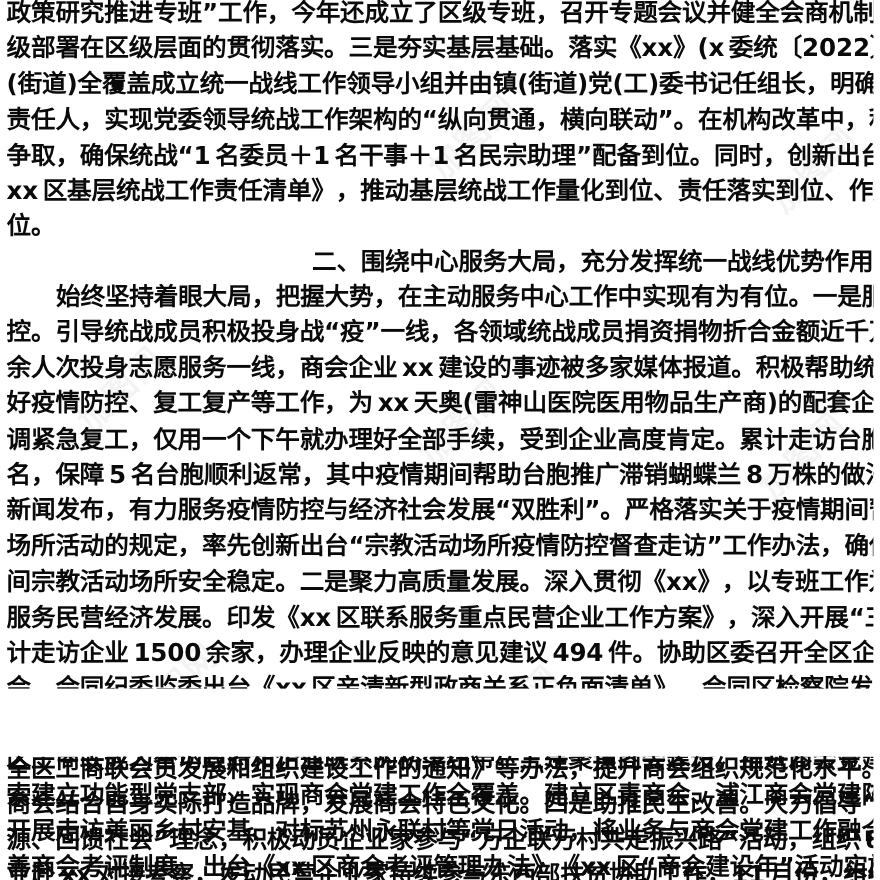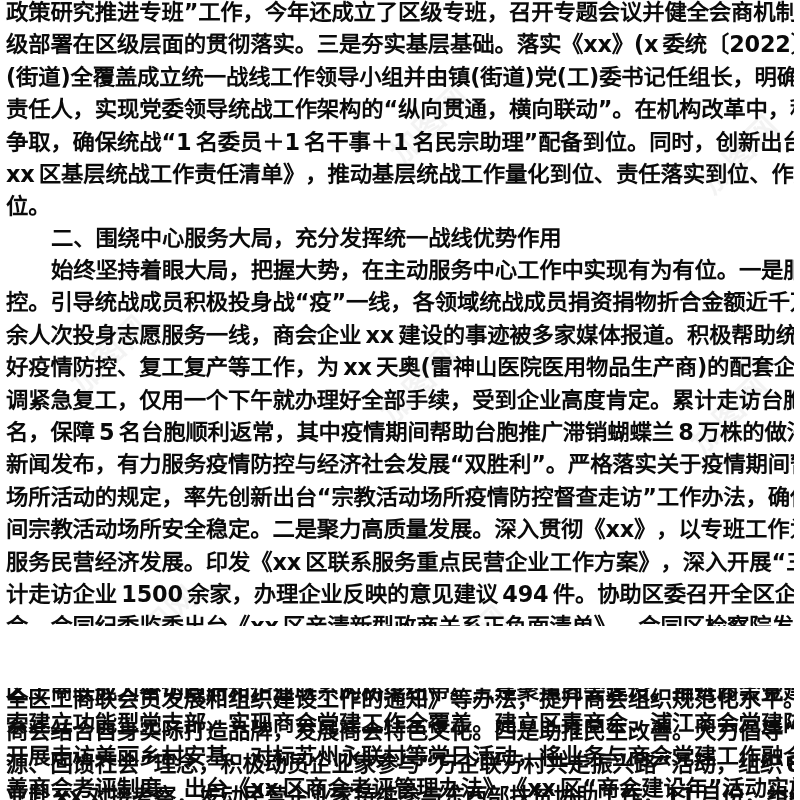--- a/index.html
+++ b/index.html
@@ -69,21 +69,21 @@
     letter-spacing: -0.2px;
     overflow: hidden;
   }
   
   .line.j {
     display: flex;
     justify-content: space-between;
   }
   .line.j > span { display: inline-block; }
 
-  .line.indent { padding-left: 45px; }
+  .line.indent { padding-left: 45px; text-align: right; }
 
   
   .page-gap {
     position: absolute;
     left: 0;
     right: 0;
     background: #ffffff;
   }
 </style>
 </head>

